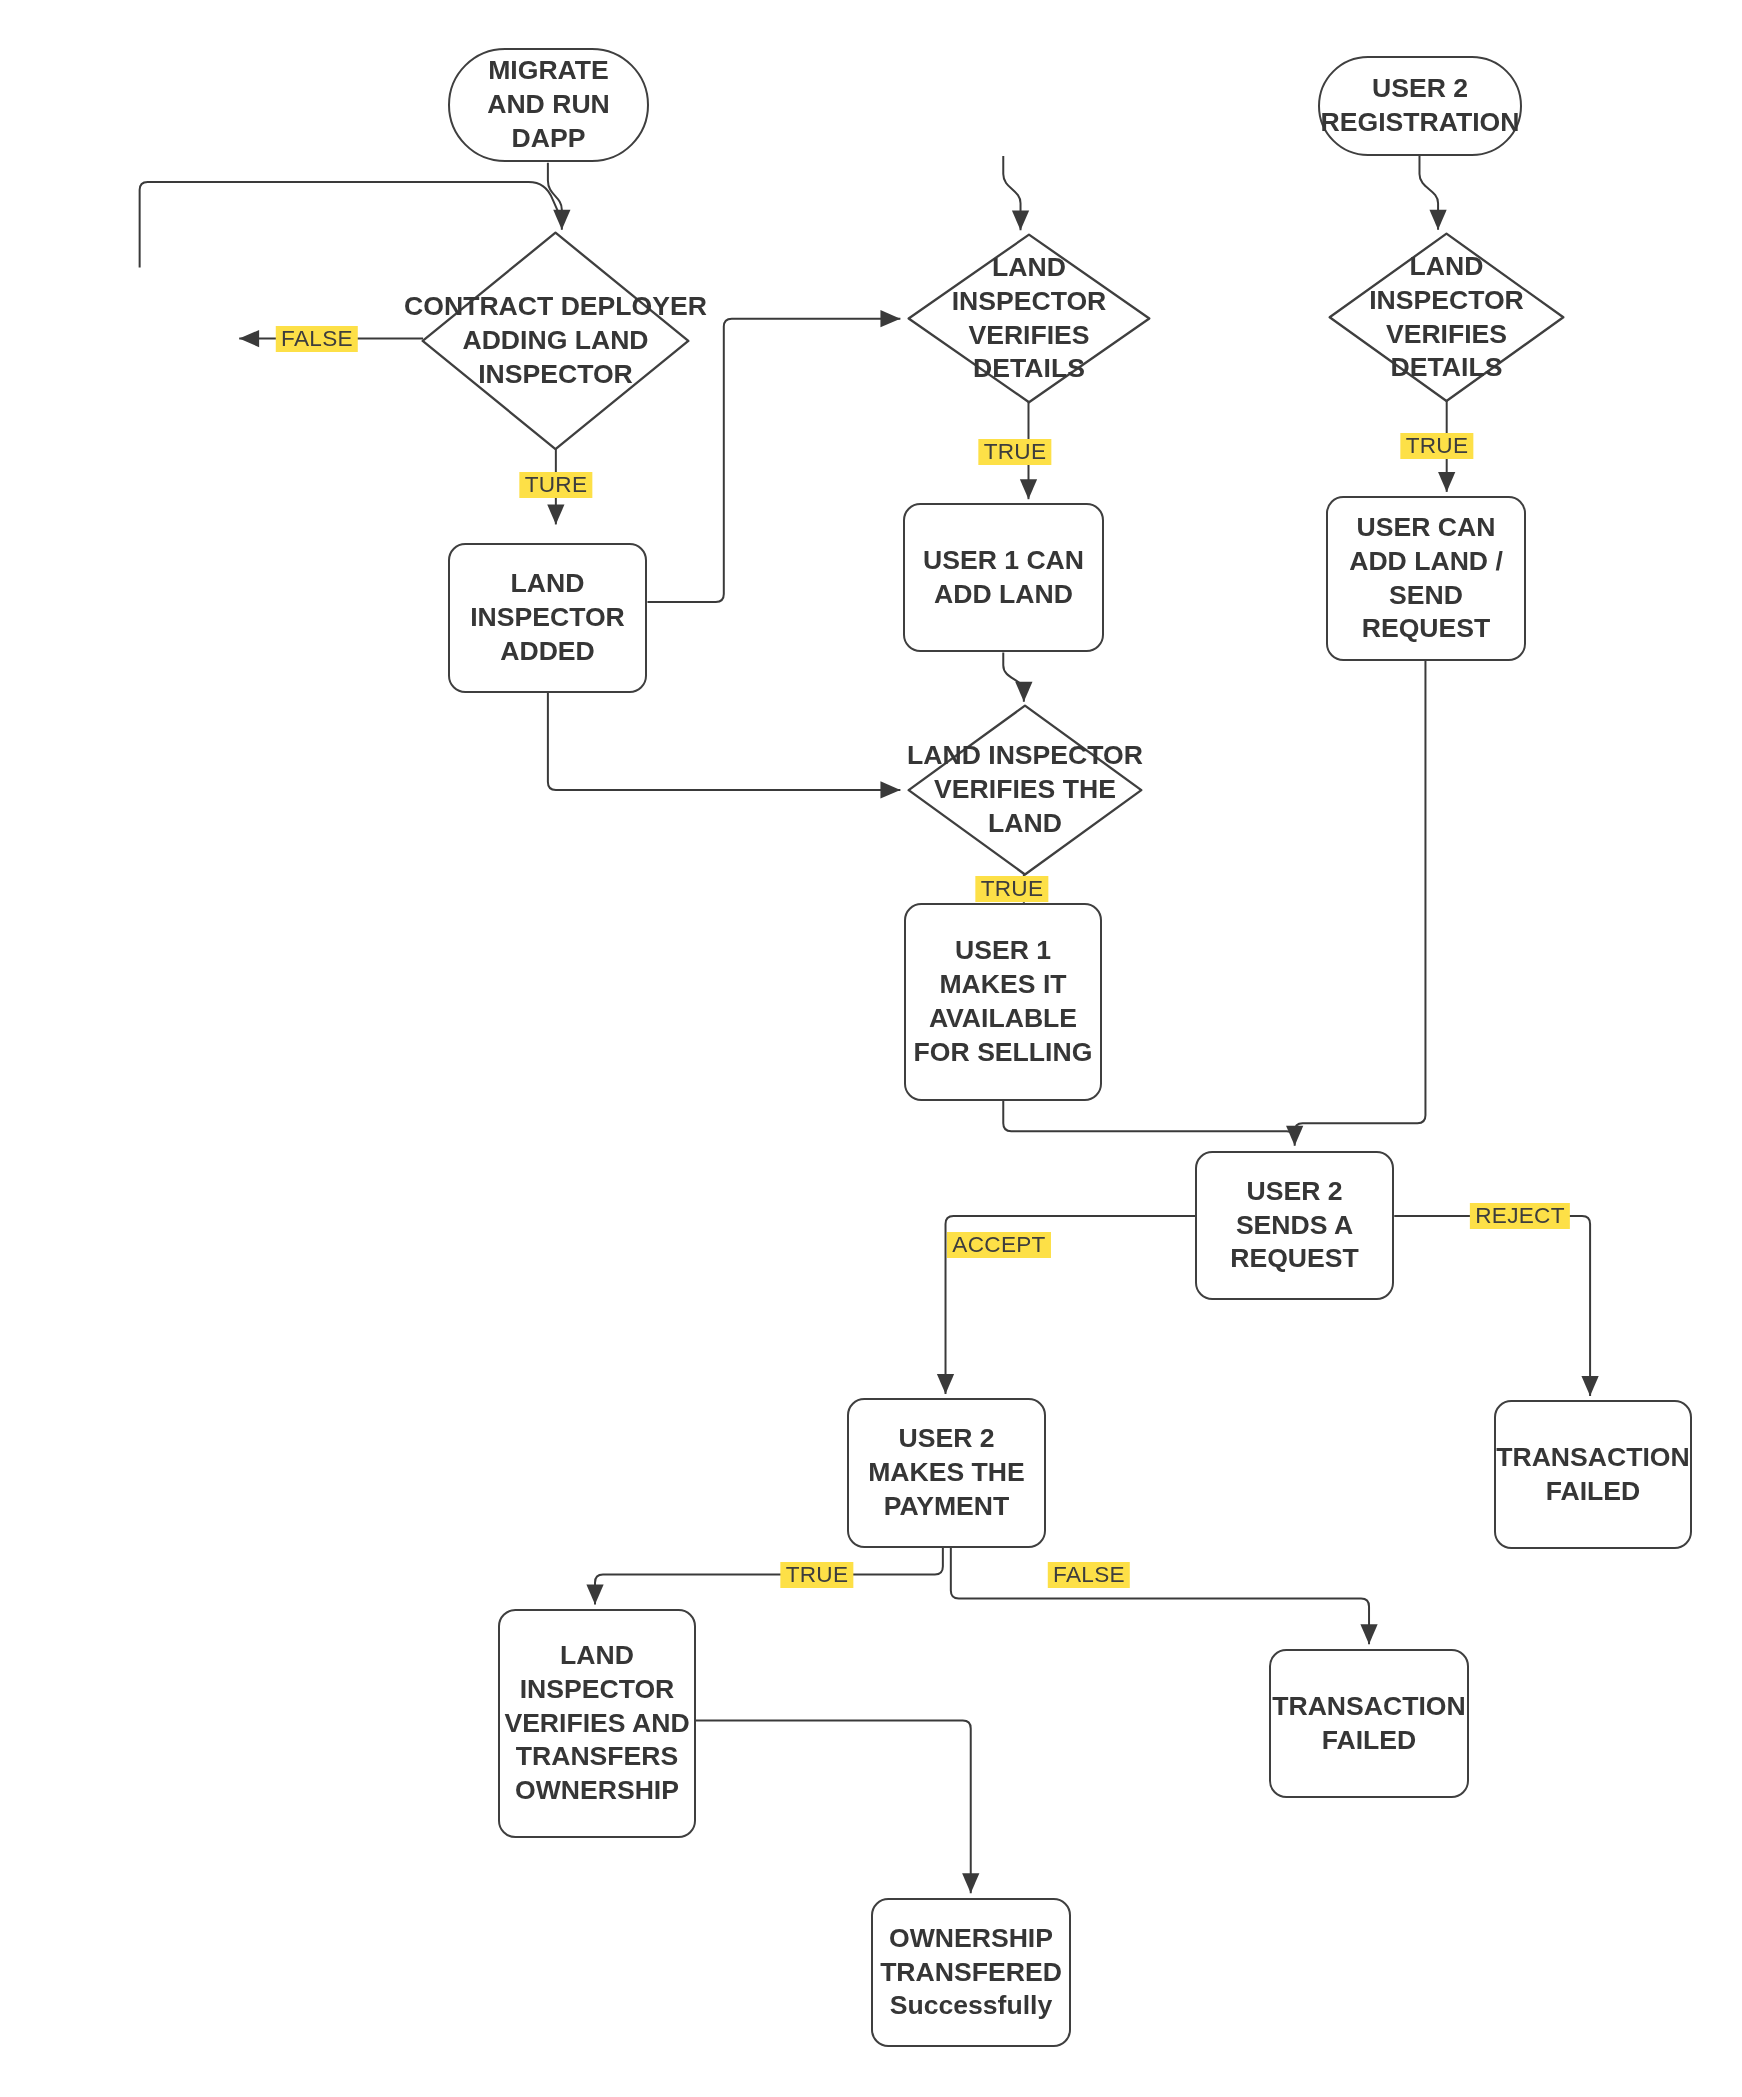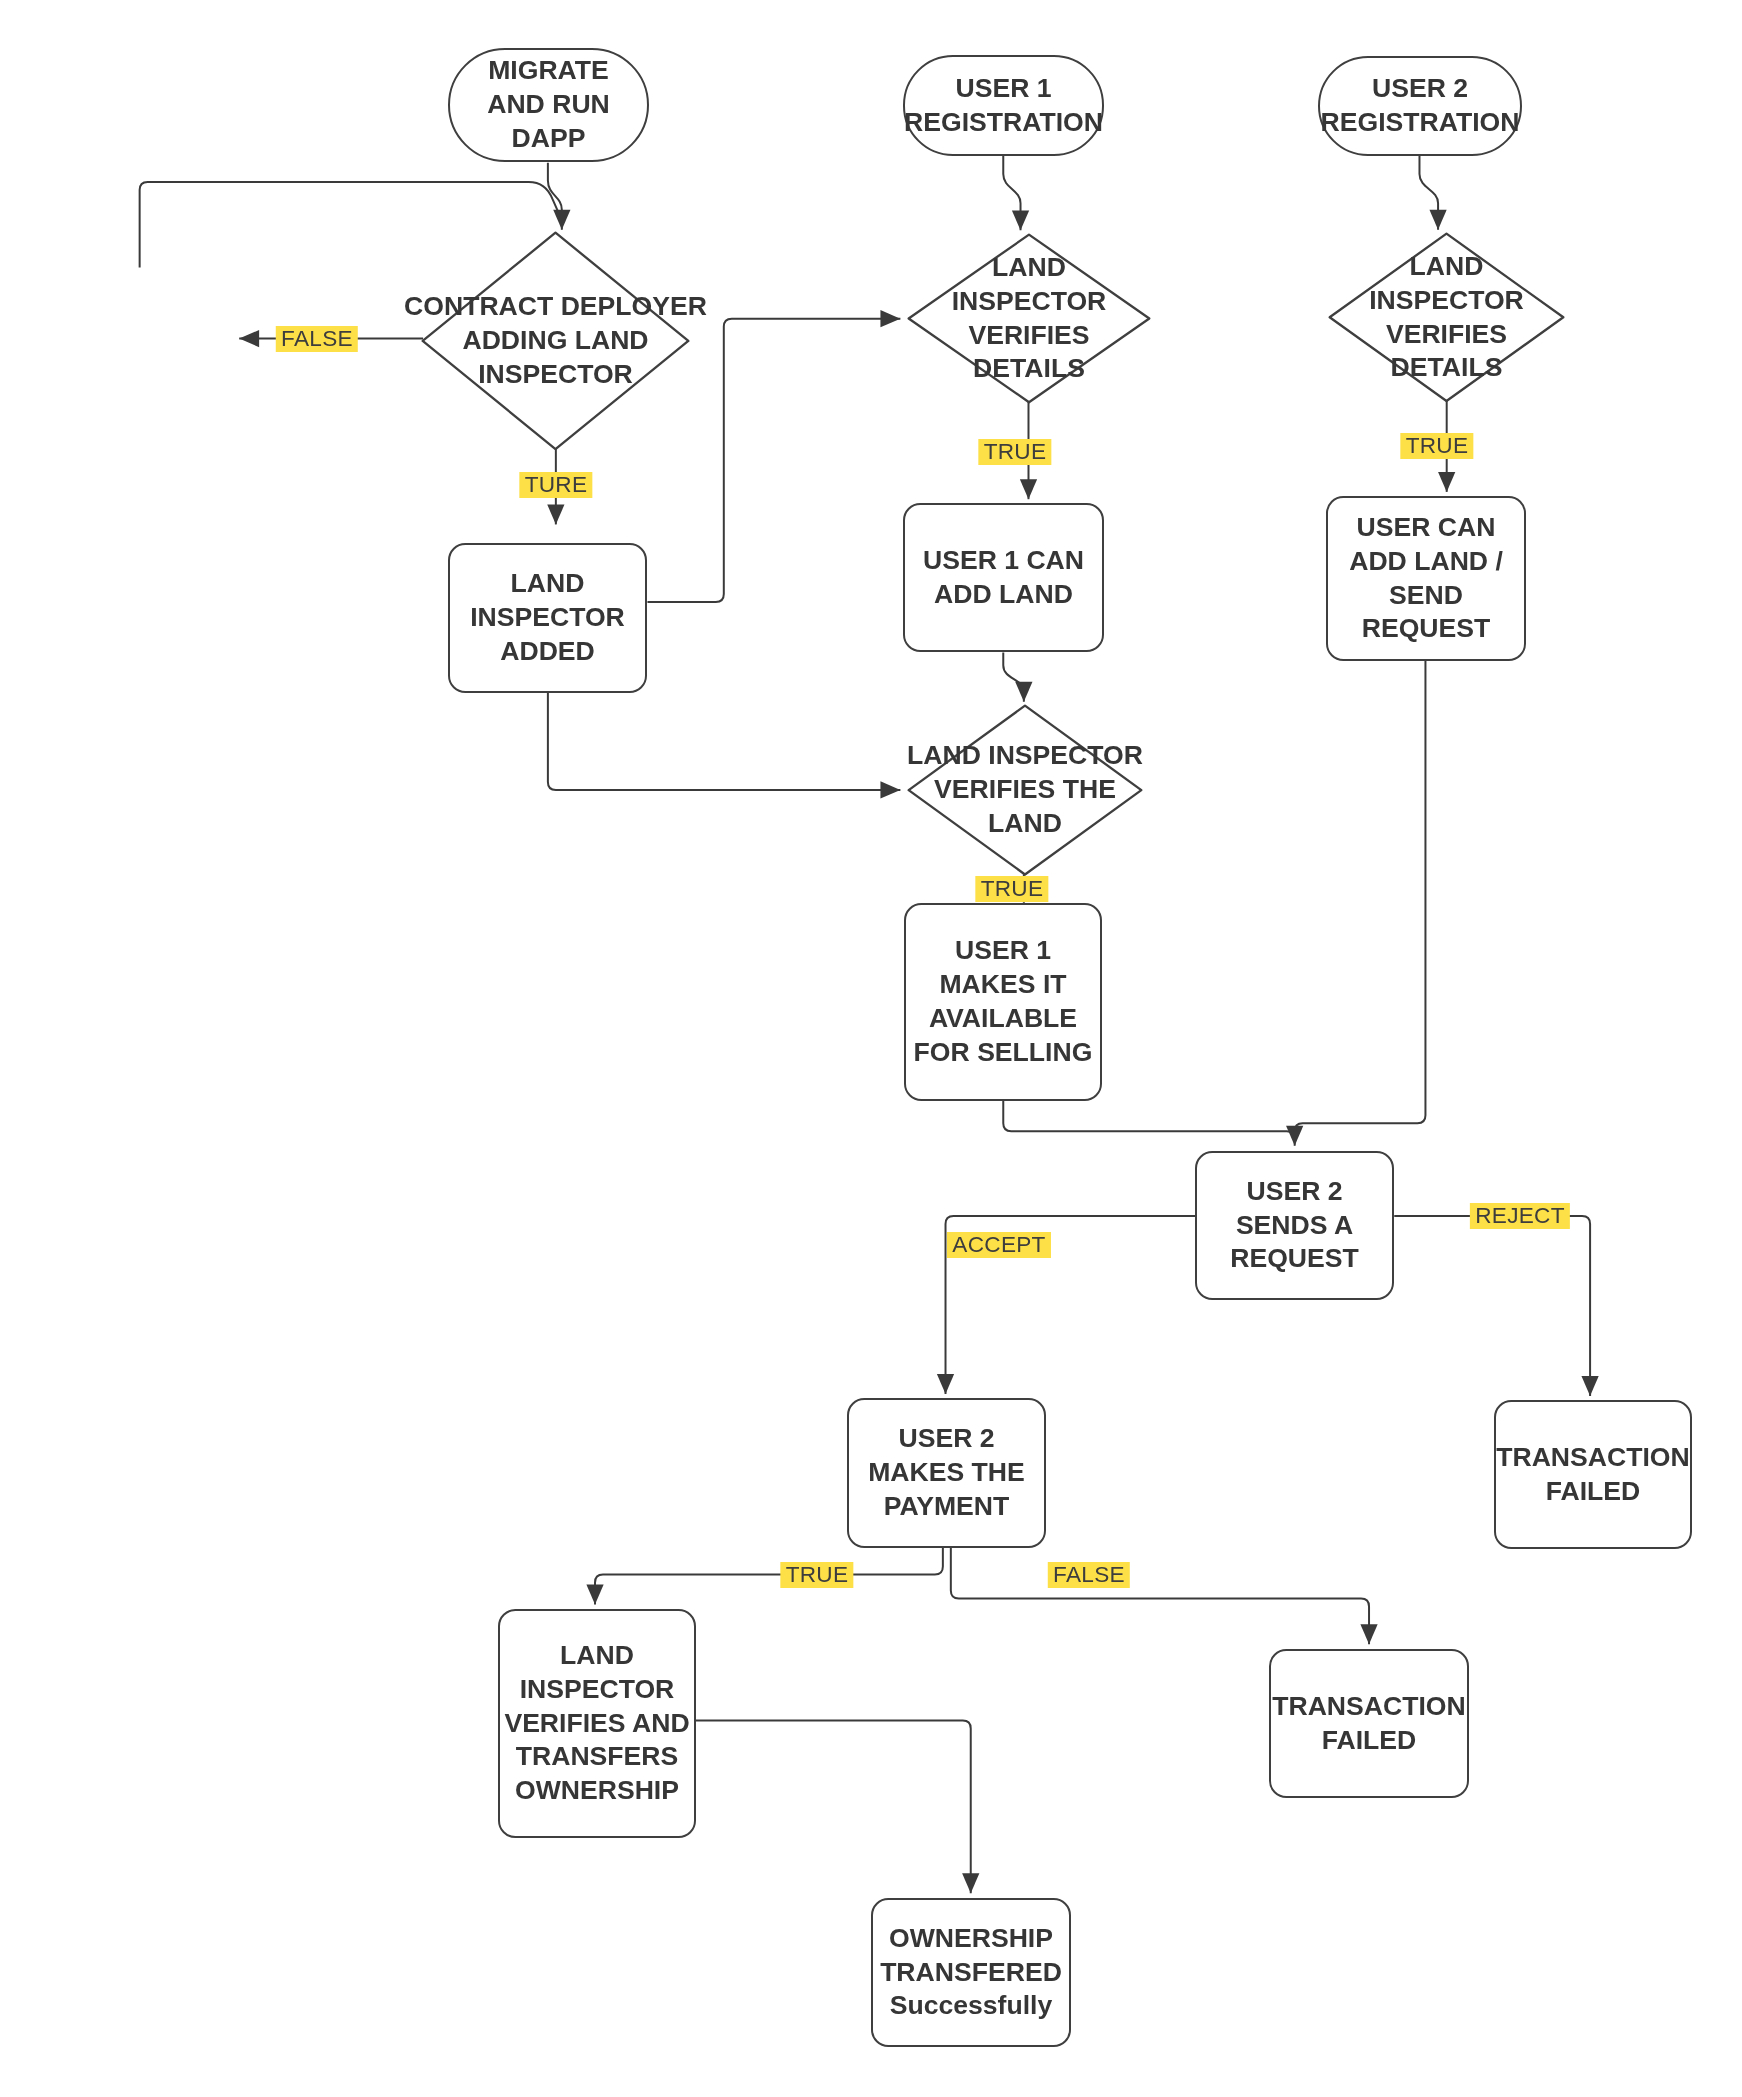--- a/index.html
+++ b/index.html
@@ -43,23 +43,20 @@
     <path class="edge" d="M 2147 995 L 2147 1680 Q 2147 1692 2135 1692 L 1962 1692 Q 1950 1692 1950 1704"></path>
     <path class="edge" marker-end="url(#arrow)" d="M 1800 1832 L 1436 1832 Q 1424 1832 1424 1844 L 1424 2100"></path>
     <path class="edge" marker-end="url(#arrow)" d="M 2100 1832 L 2383 1832 Q 2395 1832 2395 1844 L 2395 2103"></path>
     <path class="edge" marker-end="url(#arrow)" d="M 1420 2332 L 1420 2360 Q 1420 2372 1408 2372 L 908 2372 Q 896 2372 896 2384 L 896 2417"></path>
     <path class="edge" marker-end="url(#arrow)" d="M 1432 2332 L 1432 2396 Q 1432 2408 1444 2408 L 2050 2408 Q 2062 2408 2062 2420 L 2062 2477"></path>
     <path class="edge" marker-end="url(#arrow)" d="M 1048 2592 L 1450 2592 Q 1462 2592 1462 2604 L 1462 2852"></path>
   </svg>
 
   <div class="node stadium" style="left:448px;top:48px;width:201px;height:114px;border-radius:57px;">
     <span class="lbl" style="width:166px">MIGRATE AND RUN DAPP</span>
-  </div>
-  <div class="node stadium" style="left:903px;top:55px;width:201px;height:101px;border-radius:50px;">
-    <span class="lbl" style="width:266px">USER 1 REGISTRATION</span>
   </div>
   <div class="node stadium" style="left:1318px;top:56px;width:204px;height:100px;border-radius:50px;">
     <span class="lbl" style="width:266px">USER 2 REGISTRATION</span>
   </div>
 
   <div class="node diamond" style="left:420px;top:230px;width:271px;height:222px;">
     <svg viewBox="0 0 408 334">
         <polygon points="204,4 404,167 204,330 4,167"></polygon>
       </svg>
     <span class="lbl" style="width:305px">CONTRACT DEPLOYER ADDING LAND INSPECTOR</span>

